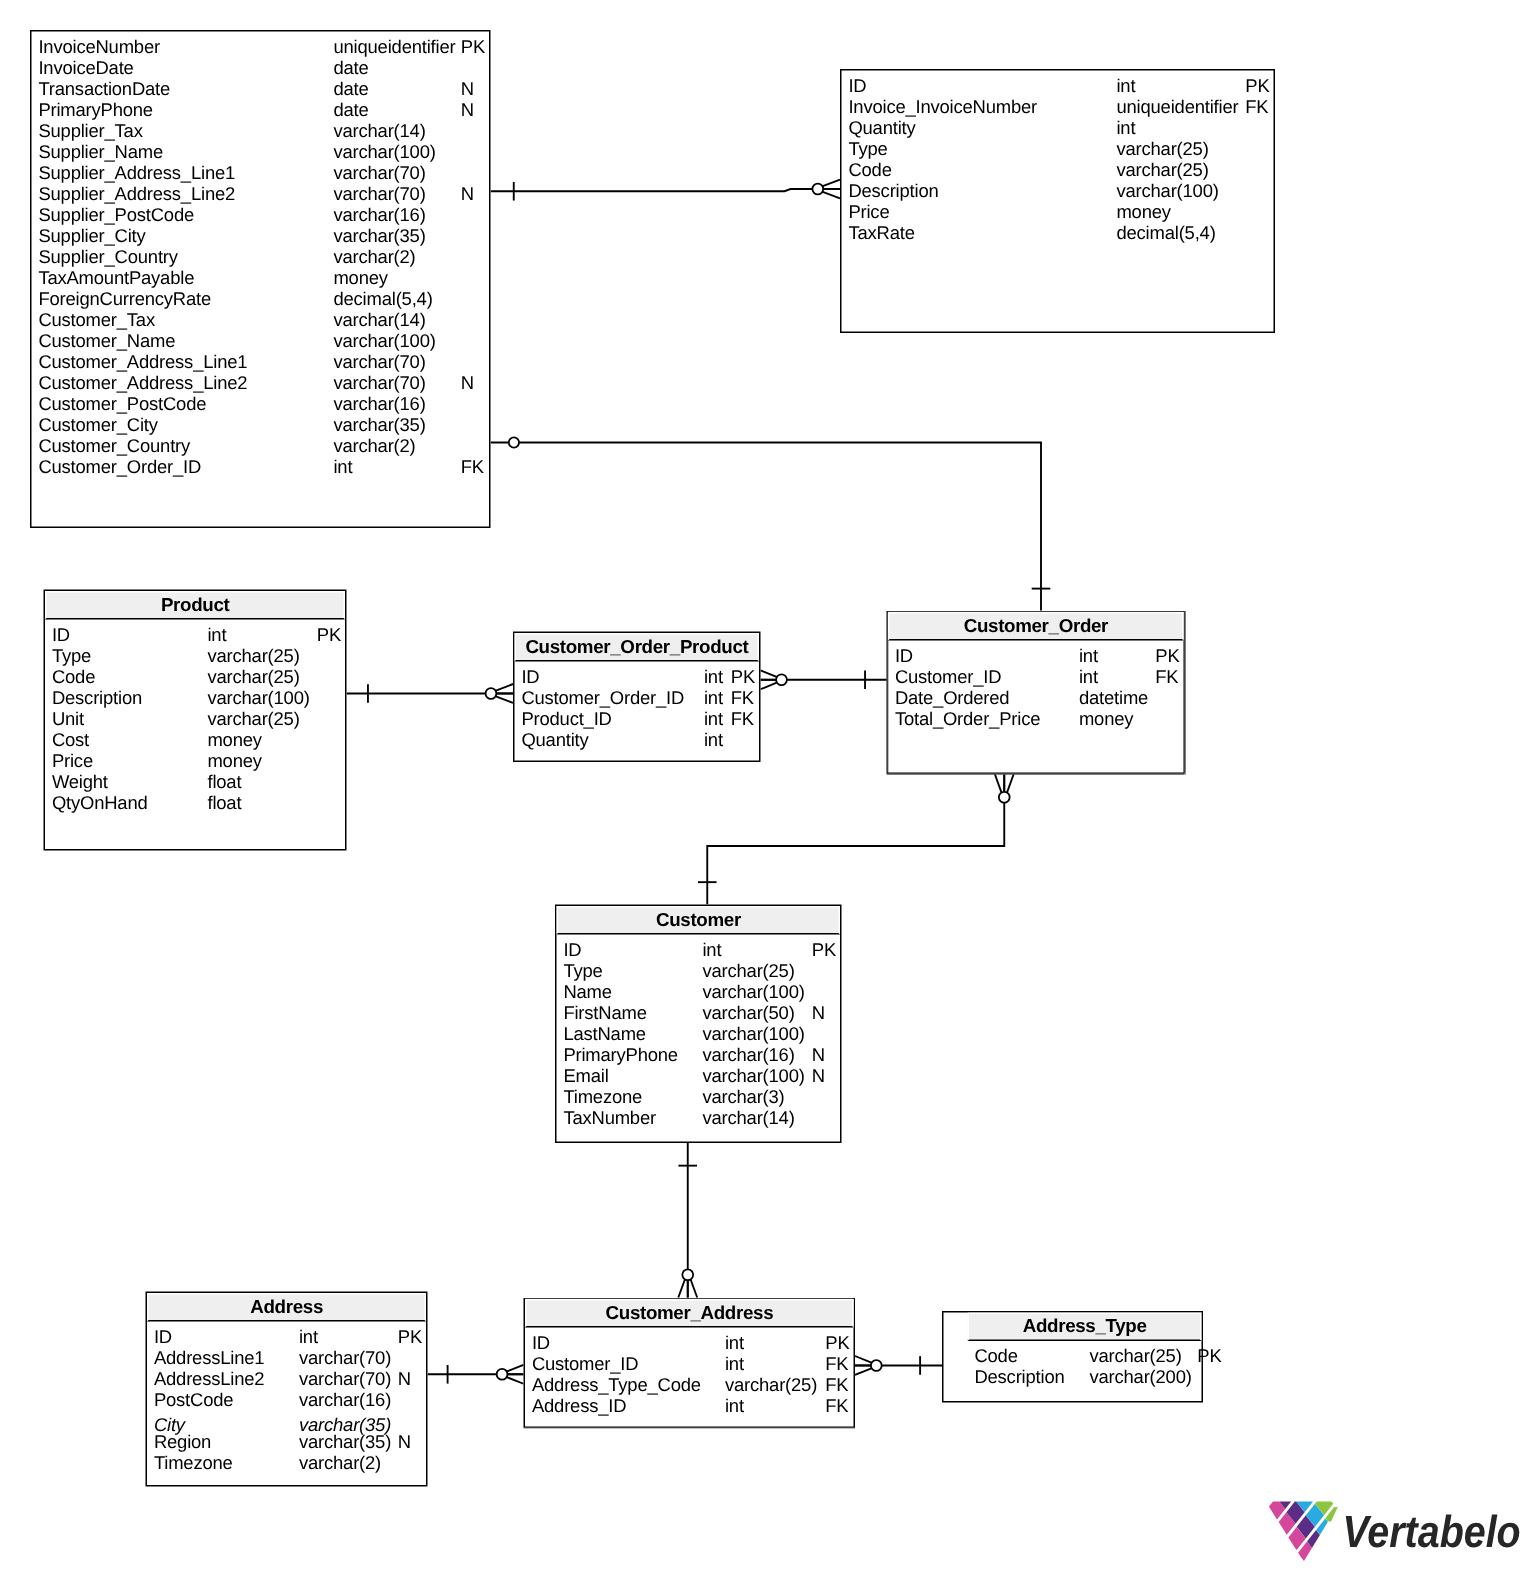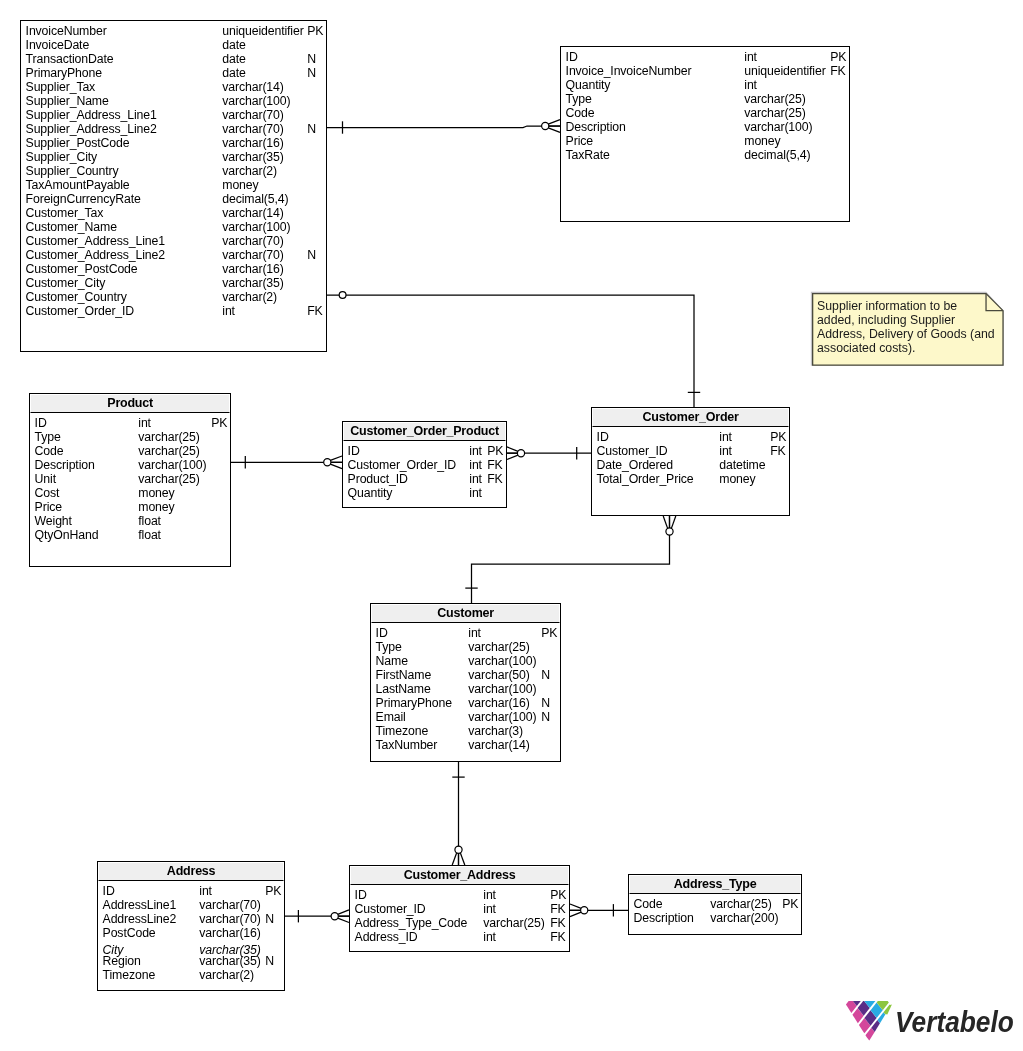--- a/index.html
+++ b/index.html
@@ -429,38 +429,27 @@
           <span class="ctype" style="left: 133.3px;">varchar(25)</span>
           <span class="ckey" style="left: 200.2px;">FK</span>
         </div>
         <div class="row" style="top: 44.8px; left: 0px; width: 218px;">
           <span class="cname">Address_ID</span>
           <span class="ctype" style="left: 133.3px;">int</span>
           <span class="ckey" style="left: 200.2px;">FK</span>
         </div>
       </div>
     </div>
-    <div class="tbl" style="left: 628px; top: 874px; width: 174px; height: 61px;">
+    <div class="tbl" style="left: 628px; top: 874px; width: 174px; height: 61px; padding-left: 16px;">
       <div class="tbl-hd">Address_Type</div>
       <div class="rows" style="height: 38.7px;">
         <div class="row" style="top: 2.8px; left: 0px; width: 171px;">
           <span class="cname">Code</span>
           <span class="ctype" style="left: 81.3px;">varchar(25)</span>
           <span class="ckey" style="left: 153.2px;">PK</span>
         </div>
         <div class="row" style="top: 16.8px; left: 0px; width: 171px;">
           <span class="cname">Description</span>
           <span class="ctype" style="left: 81.3px;">varchar(200)</span>
         </div>
       </div>
     </div>
-    <div class="note" style="left: 811.9px; top: 292.8px; width: 191.7px; height: 72.8px;">
-      <svg width="194.7" height="75.8" viewBox="-2 -2 194.7 75.8" style="position: absolute; left: -2px; top: -2px;">
-        <path d="M-0.5,-0.5 H173.89999999999998 L190.89999999999998,17.8 V72 H-0.5 Z" fill="none" stroke="#c3c3c7" stroke-width="1.3"></path>
-        <path d="M0.65,0.65 H174.04999999999998 L191.04999999999998,17.65 V72.14999999999999 H0.65 Z" fill="#fdf8ca" stroke="#4a4a3d" stroke-width="1.3"></path>
-        <path d="M174.04999999999998,0.65 V17.65 H191.04999999999998" fill="none" stroke="#4a4a3d" stroke-width="1.3"></path>
-      </svg>
-      <div class="note-txt" style="left: 5.2px; top: 6.1px;">Supplier information to be</div>
-      <div class="note-txt" style="left: 5.2px; top: 20px;">added, including Supplier</div>
-      <div class="note-txt" style="left: 5.2px; top: 33.9px;">Address, Delivery of Goods (and</div>
-      <div class="note-txt" style="left: 5.2px; top: 47.8px;">associated costs).</div>
-    </div>
   </div>
 
 </body></html>

